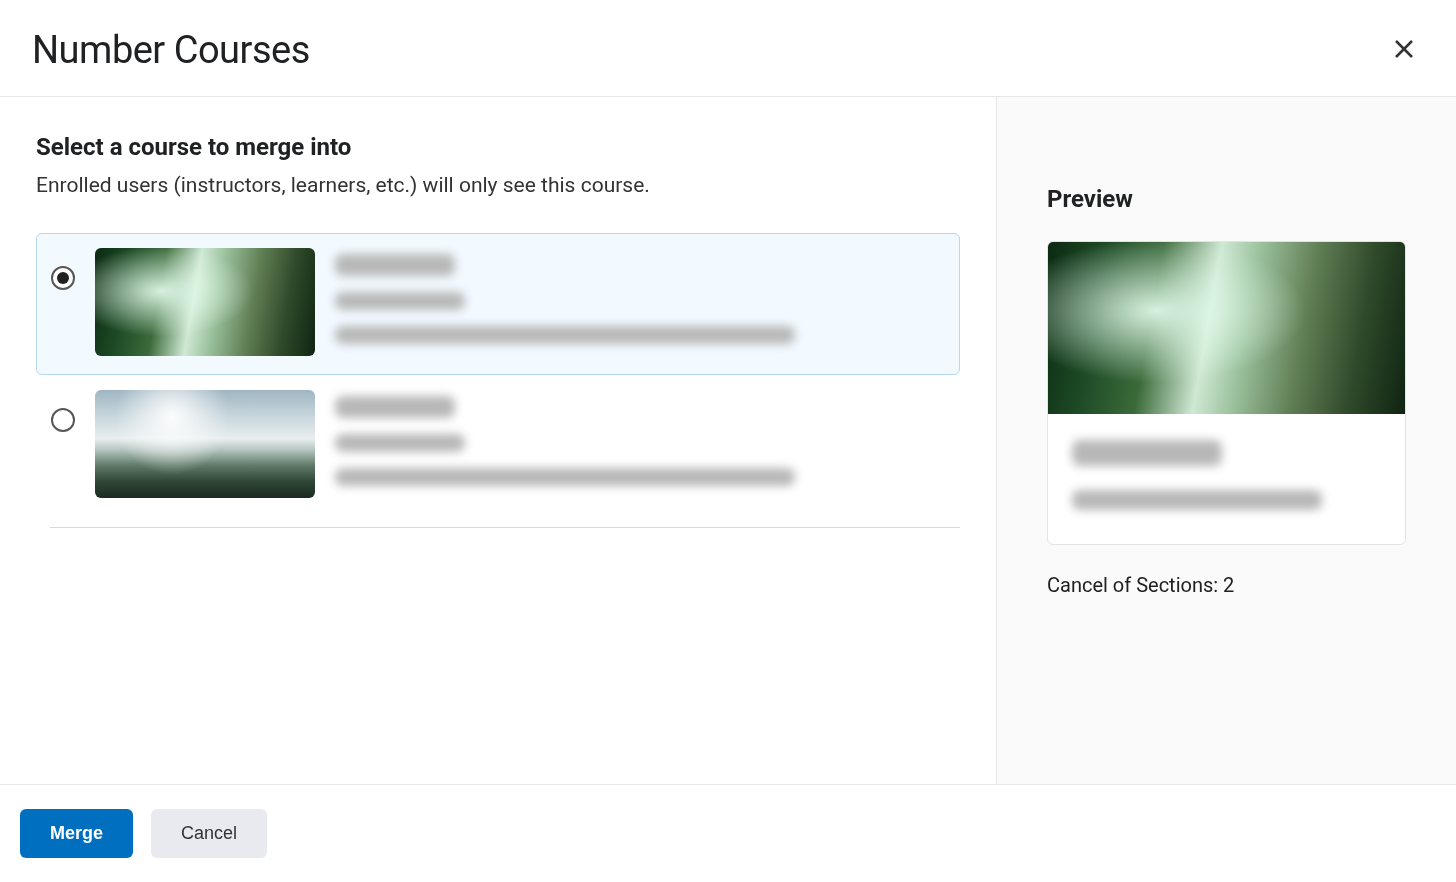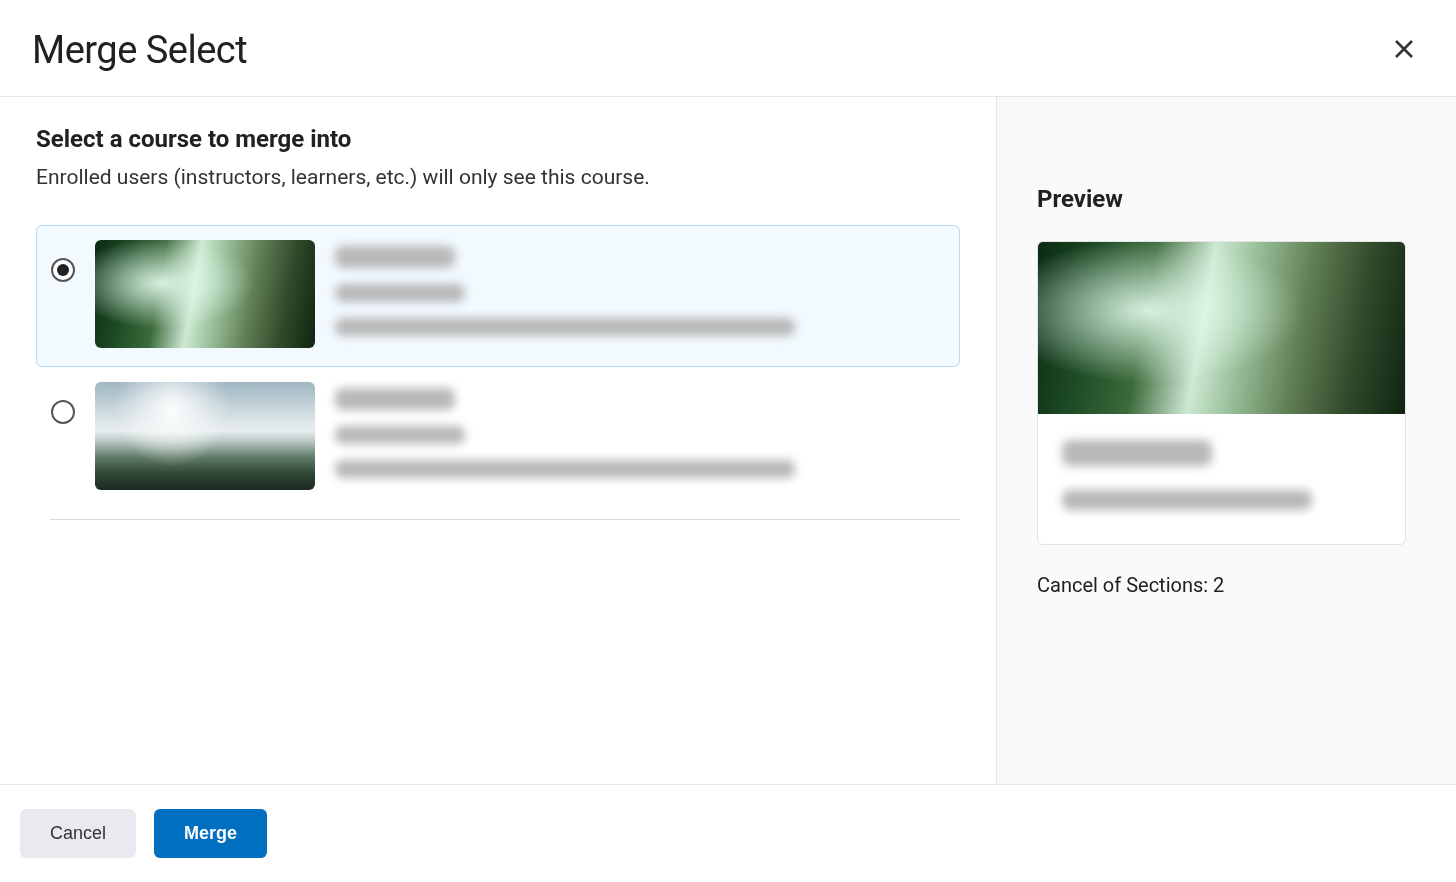--- a/index.html
+++ b/index.html
@@ -4,21 +4,21 @@
 <style>
   * { box-sizing: border-box; margin: 0; padding: 0; }
   html, body { width: 1456px; height: 882px; font-family: -apple-system, BlinkMacSystemFont, "Segoe UI", Roboto, "Helvetica Neue", Arial, sans-serif; color: #202122; background: #fff; }
   .dialog { width: 100%; height: 100%; display: flex; flex-direction: column; }
   .header { display: flex; align-items: center; justify-content: space-between; padding: 28px 32px 24px 32px; border-bottom: 1px solid #e6e6e6; }
   .header h1 { font-size: 38px; font-weight: 400; letter-spacing: -0.5px; }
   .close-btn { background: none; border: none; cursor: pointer; padding: 8px; }
   .close-btn svg { width: 24px; height: 24px; stroke: #333; stroke-width: 2.5; }
   .body { flex: 1; display: flex; overflow: hidden; }
   .left-pane { flex: 1; padding: 28px 36px; overflow-y: auto; }
-  .subheading { font-size: 24px; font-weight: 700; margin-bottom: 12px; }
+  .subheading { font-size: 24px; font-weight: 700; margin-bottom: 12px; margin-top: 8px; }
   .helper { font-size: 21px; color: #333; margin-bottom: 36px; }
   .course-row { display: flex; align-items: flex-start; gap: 20px; padding: 14px; border: 1px solid transparent; border-radius: 6px; }
   .course-row.selected { border: 1px solid #b6d7ef; background: #f2faff; }
   .radio { flex: 0 0 auto; margin-top: 18px; }
   .radio-circle { width: 24px; height: 24px; border: 2px solid #565656; border-radius: 50%; display: flex; align-items: center; justify-content: center; background:#fff; }
   .radio-circle .dot { width: 12px; height: 12px; background: #202122; border-radius: 50%; display: none; }
   .course-row.selected .radio-circle .dot { display: block; }
   .thumb { width: 220px; height: 108px; border-radius: 6px; flex: 0 0 auto; background: #7a8; }
   .thumb-forest { background:
      radial-gradient(ellipse 60% 60% at 30% 40%, rgba(230,255,240,0.9), rgba(180,220,200,0) 70%),
@@ -27,40 +27,40 @@
   .thumb-sky { background:
      radial-gradient(circle at 35% 25%, rgba(255,255,255,0.95) 0%, rgba(255,255,255,0) 35%),
      linear-gradient(180deg, #9fb6c2 0%, #c9d7dc 25%, #e8eef0 45%, #b7c7c3 55%, #5f7a66 70%, #2f4636 85%, #1b2a20 100%);
   }
   .course-text { flex: 1; padding-top: 6px; }
   .blurred-line { background: #b8b8b8; border-radius: 8px; filter: blur(5px); margin-bottom: 16px; height: 18px; }
   .bl-title { width: 120px; height: 22px; }
   .bl-sub { width: 130px; }
   .bl-meta { width: 460px; }
   .separator { border: none; border-top: 1px solid #d9d9d9; margin: 10px 0 0 14px; }
-  .right-pane { width: 460px; border-left: 1px solid #e6e6e6; background: #fafafa; padding: 88px 50px 40px 40px; }
+  .right-pane { width: 460px; border-left: 1px solid #e6e6e6; background: #fafafa; padding: 88px 50px 40px 50px; }
   .preview-heading { font-size: 24px; font-weight: 700; margin-bottom: 28px; }
   .preview-card { background: #fff; border: 1px solid #e3e3e3; border-radius: 6px; overflow: hidden; margin-bottom: 28px; }
   .preview-img { height: 172px; width: 100%; }
   .preview-body { padding: 26px 24px 34px 24px; }
   .pbl-title { width: 150px; height: 26px; margin-bottom: 24px; }
   .pbl-sub { width: 250px; height: 20px; margin-bottom: 0; }
   .sections-line { font-size: 20px; }
   .footer { border-top: 1px solid #e6e6e6; padding: 24px 20px; display: flex; gap: 18px; }
   .btn { font-size: 18px; padding: 14px 30px; border-radius: 6px; border: none; cursor: pointer; }
   .btn-primary { background: #006fbf; color: #fff; font-weight: 600; }
   .btn-secondary { background: #e9eaef; color: #333; }
 </style>
 </head>
 <body>
 
 <div class="dialog">
 
   <div class="header">
-    <h1>Merge Select</h1>
+    <h1>Number Courses</h1>
     <button class="close-btn">
       <svg viewBox="0 0 24 24" fill="none">
         <line x1="4" y1="4" x2="20" y2="20"></line>
         <line x1="20" y1="4" x2="4" y2="20"></line>
       </svg>
     </button>
   </div>
 
   <div class="body">
 
@@ -107,17 +107,17 @@
         </div>
       </div>
       <div class="sections-line">
         <span>Cancel of Sections: </span><span>2</span>
       </div>
     </div>
 
   </div>
 
   <div class="footer">
+    <button class="btn btn-primary">Merge</button>
     <button class="btn btn-secondary">Cancel</button>
-    <button class="btn btn-primary">Merge</button>
   </div>
 
 </div>
 
 </body></html>

